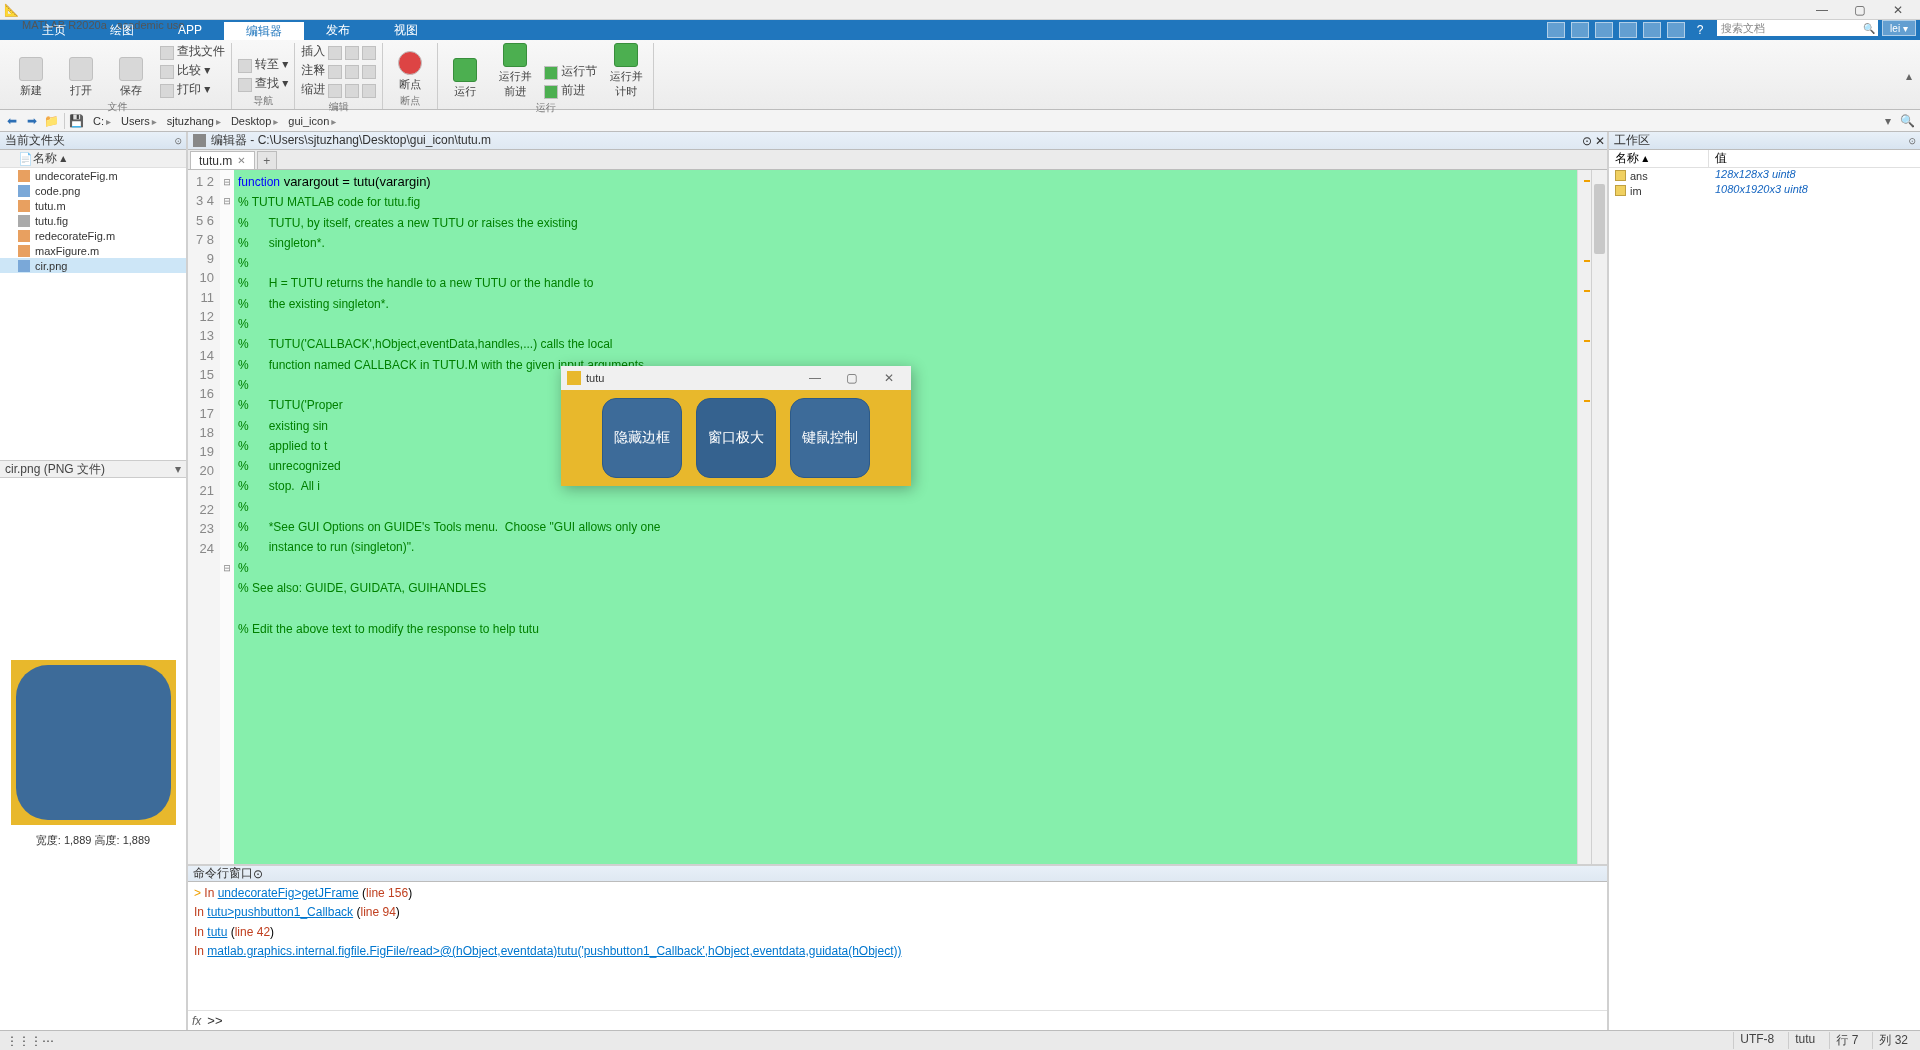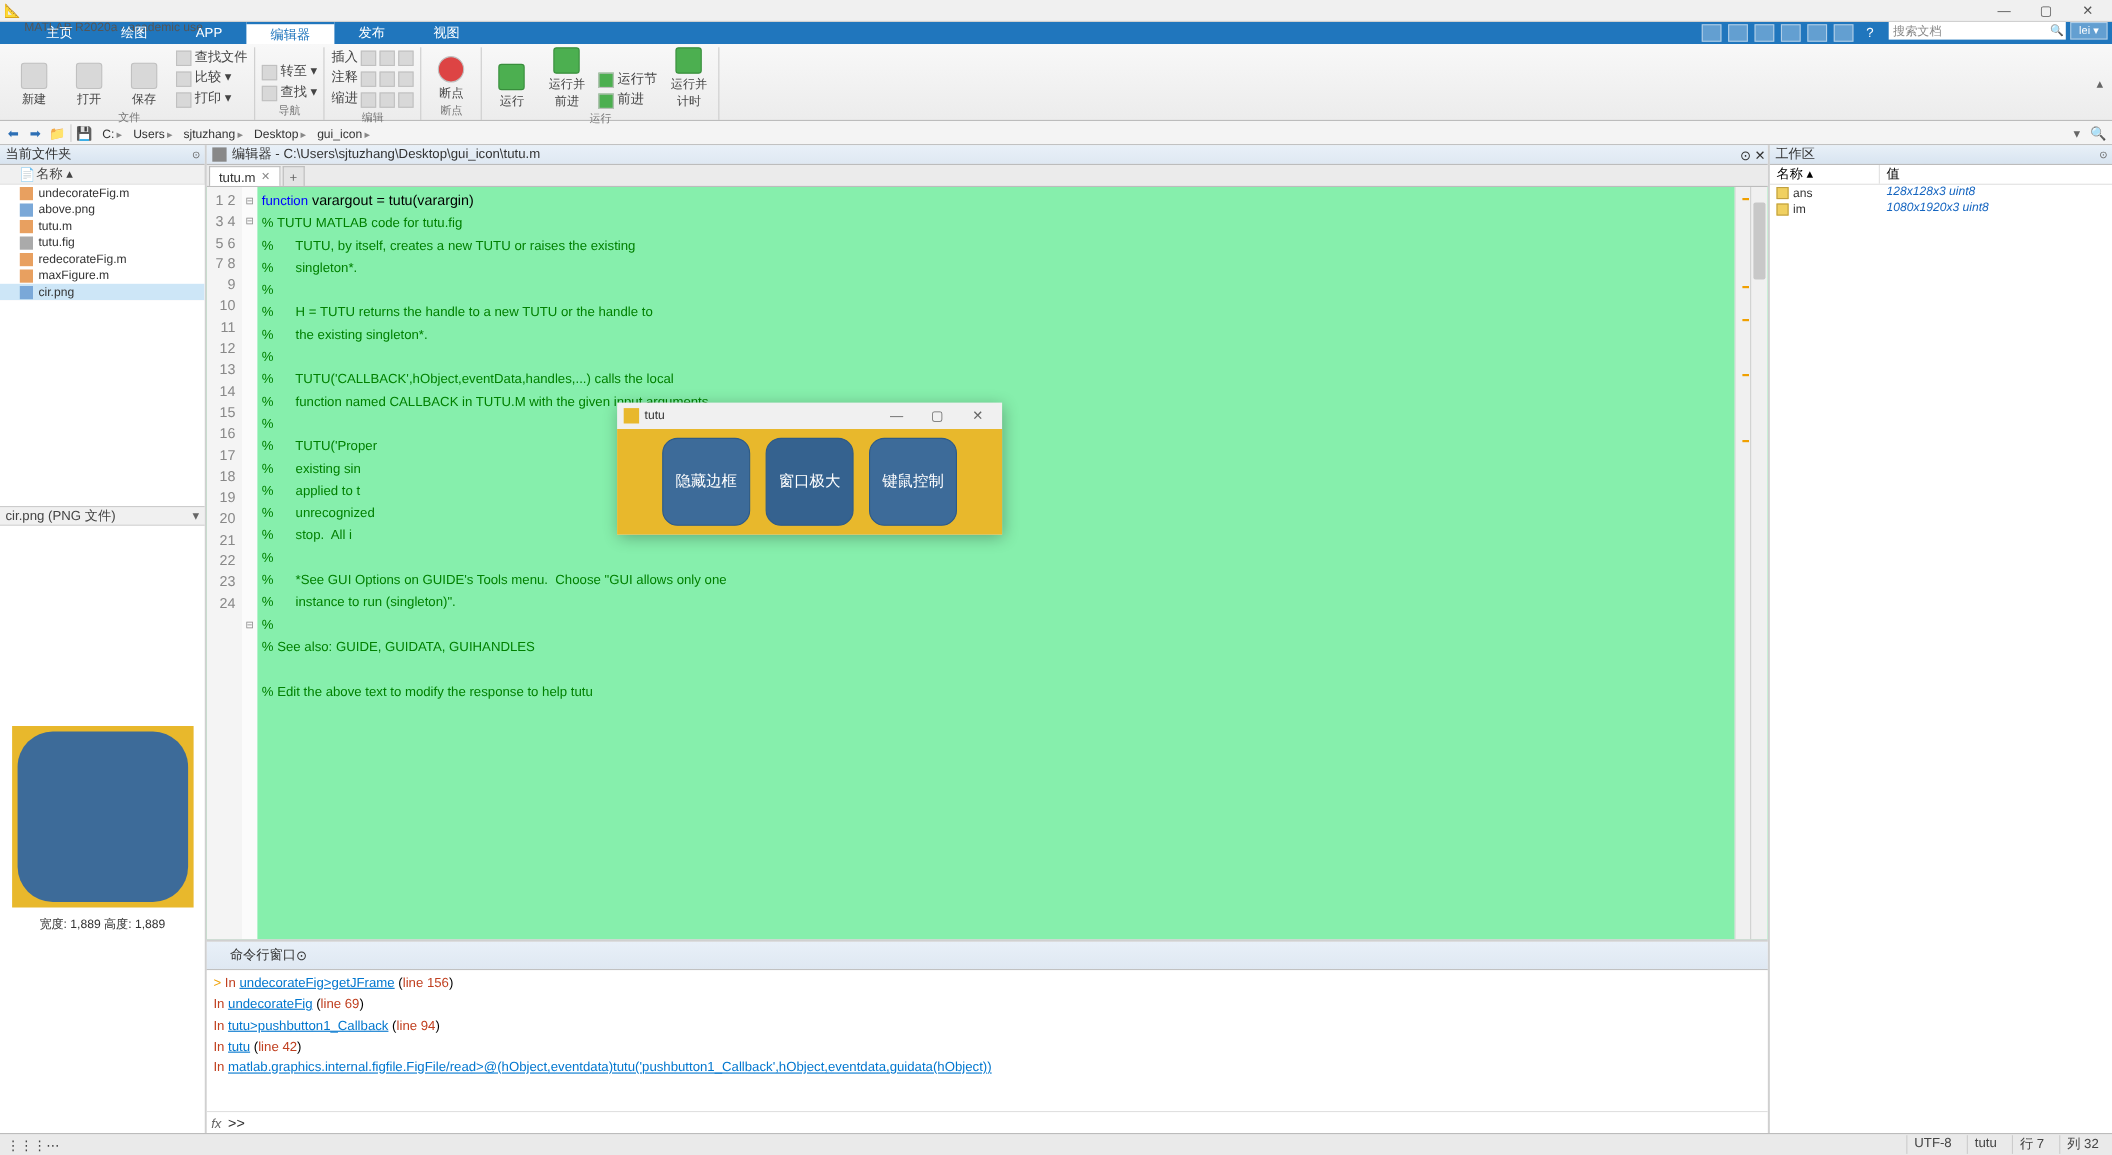--- a/index.html
+++ b/index.html
@@ -73,21 +73,21 @@
 .gutter { width: 32px; background: #f4f4f4; text-align: right; padding: 2px 6px 2px 2px; color: #888; font-size: 13px; line-height: 19.3px; }
 .foldcol { width: 14px; background: #fbfbfb; padding-top: 2px; }
 .foldcol .fold { height: 19.3px; display: flex; align-items: center; justify-content: center; color: #888; font-size: 9px; }
 .code { flex: 1; padding: 2px 4px; font-size: 13px; line-height: 19.3px; white-space: pre; position: relative; }
 .code .kw { color: #0000ff; } .code .cm { color: #008000; }
 .minimap { width: 14px; background: #f0f0f0; border-left: 1px solid #ddd; position: relative; }
 .minimap .bar { position: absolute; right: 1px; width: 6px; height: 2px; background: #f0a000; }
 .vscroll { width: 16px; background: #f0f0f0; border-left: 1px solid #d0d0d0; position: relative; }
 .vscroll .thumb { position: absolute; top: 14px; left: 2px; right: 2px; height: 70px; background: #c8c8c8; border-radius: 2px; }
 
-.cmd-head { height: 28px; background: linear-gradient(#e8f0f8, #dfe8f2); border-top: 2px solid #d0d0d0; border-bottom: 1px solid #bcbcbc; padding-left: 21px; font-size: 11px; color: #333; display: flex; align-items: center; position: relative; }
+.cmd-head { height: 18px; background: linear-gradient(#e8f0f8, #dfe8f2); border-top: 2px solid #d0d0d0; border-bottom: 1px solid #bcbcbc; padding-left: 5px; font-size: 11px; color: #333; display: flex; align-items: center; position: relative; }
 .cmd { height: 128px; background: #fff; font-family: Consolas, monospace; font-size: 13px; line-height: 19.3px; padding: 2px 6px; overflow: hidden; position: relative; } .cmd .in { color: #c04020; } .cmd .link { color: #0076ce; text-decoration: underline; cursor: pointer; } .cmd .ln { color: #c04020; }
 .cmd .warnarrow { color: #f0a000; }
 .cmd-prompt { height: 20px; background: #fff; border-top: 1px solid #e0e0e0; display: flex; align-items: center; font-family: Consolas, monospace; padding-left: 4px; }
 .cmd-prompt .fx { color: #666; font-style: italic; font-size: 12px; }
 .cmd-prompt .chev { margin-left: 6px; color: #333; font-size: 13px; }
 
 .right { width: 313px; border-left: 2px solid #d0d0d0; display: flex; flex-direction: column; }
 .ws-table { background: #fff; flex: 1; }
 .ws-head { height: 18px; display: flex; border-bottom: 1px solid #e0e0e0; }
 .ws-head .col1 { width: 100px; padding-left: 6px; border-right: 1px solid #e0e0e0; display: flex; align-items: center; gap: 3px; }
@@ -284,21 +284,21 @@
     </div>
     <div class="file-list-wrap">
       <div class="file-header">📄 <span>名称 ▴</span></div>
       <div class="file-list" id="file-list">
           <div class="file">
             <span class="ficon m"></span>
             <span class="fname">undecorateFig.m</span>
           </div>
           <div class="file">
             <span class="ficon png"></span>
-            <span class="fname">above.png</span>
+            <span class="fname">code.png</span>
           </div>
           <div class="file">
             <span class="ficon m"></span>
             <span class="fname">tutu.m</span>
           </div>
           <div class="file">
             <span class="ficon fig"></span>
             <span class="fname">tutu.fig</span>
           </div>
           <div class="file">
@@ -431,21 +431,20 @@
       <div class="vscroll">
           <div class="thumb"></div>
         </div>
     </div>
     <div class="cmd-head">
       <span>命令行窗口</span>
       <div class="pbtns"><span class="pbtn">⊙</span></div>
     </div>
     <div class="cmd" id="cmd">
         <div><span class="warnarrow">  &gt; </span><span class="in">In </span><span class="link">undecorateFig&gt;getJFrame</span> (<span class="ln">line 156</span>)</div>
-        <div>    <span class="in">In </span><span class="link">undecorateFig</span> (<span class="ln">line 69</span>)</div>
         <div>    <span class="in">In </span><span class="link">tutu&gt;pushbutton1_Callback</span> (<span class="ln">line 94</span>)</div>
         <div>    <span class="in">In </span><span class="link">tutu</span> (<span class="ln">line 42</span>)</div>
         <div>    <span class="in">In </span><span class="link">matlab.graphics.internal.figfile.FigFile/read&gt;@(hObject,eventdata)tutu('pushbutton1_Callback',hObject,eventdata,guidata(hObject))</span></div>
       </div>
     <div class="cmd-prompt">
       <span class="fx">fx</span>
         <span class="chev">&gt;&gt;</span>
     </div>
 
     <div class="popup">

